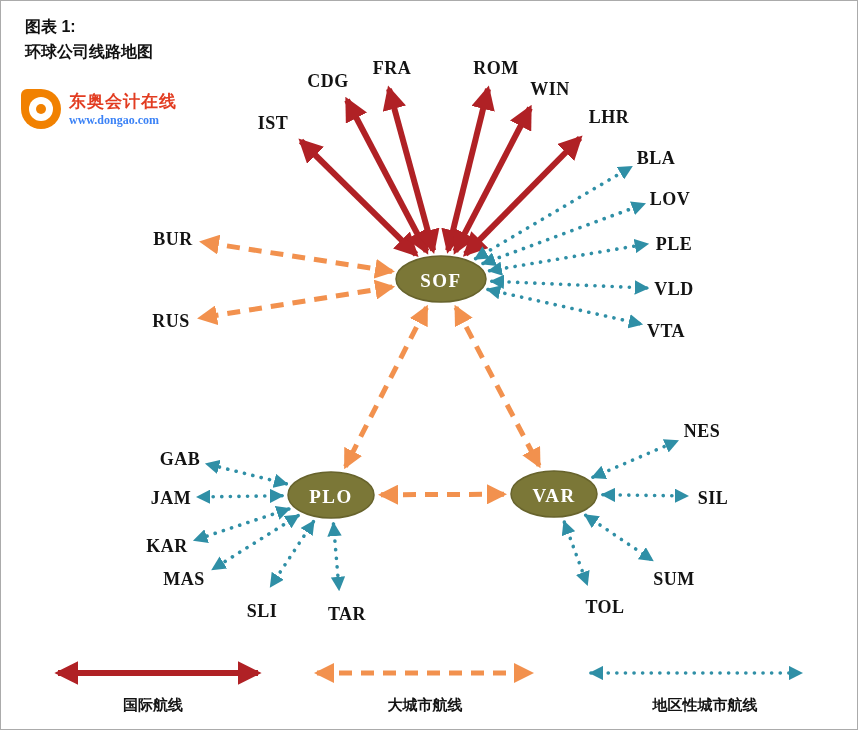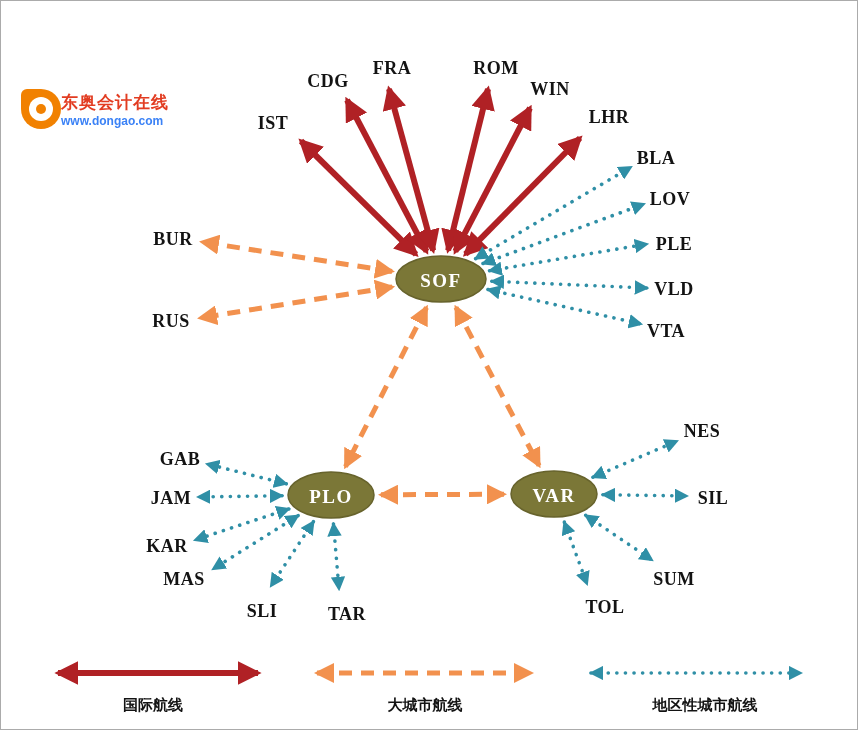--- a/index.html
+++ b/index.html
@@ -7,33 +7,37 @@
     position:relative;
     width:856px;height:728px;
     background:#ffffff;
     border:1px solid #ababab;
     overflow:hidden;
     font-family:"Liberation Sans", sans-serif;
   }
   .header{position:absolute;left:24px;top:14px;z-index:3;}
   .fig-label{font-size:16px;font-weight:bold;color:#111;line-height:1.55;}
   .fig-title{font-size:16px;font-weight:bold;color:#111;line-height:1.55;}
-  .logo{position:absolute;left:20px;top:88px;display:flex;align-items:center;z-index:3;}
+  .logo{position:absolute;left:20px;top:88px;display:flex;align-items:center;gap:8px;z-index:3;font-family:Liberation Serif, serif;}
   .logo-icon{position:relative;width:40px;height:40px;background:#f18101;border-radius:6px 50% 50% 50%;}
   .logo-icon::before{content:'';position:absolute;inset:8px;background:#ffffff;border-radius:50%;}
   .logo-icon::after{content:'';position:absolute;inset:15px;background:#f18101;border-radius:50%;}
   .logo-text{display:flex;flex-direction:column;}
   .logo-name{font-size:17px;font-weight:bold;color:#e23c21;letter-spacing:1px;}
   .logo-url{font-size:12px;font-weight:bold;color:#3b82f6;}
   #diagram-svg{position:absolute;left:0;top:0;z-index:1;}
 </style>
 </head>
 <body>
 
 <div class="canvas">
+  <div class="header">
+    <div class="fig-label">图表 1:</div>
+    <div class="fig-title">环球公司线路地图</div>
+  </div>
   <div class="logo">
     <div class="logo-icon"></div>
     <div class="logo-text">
       <div class="logo-name">东奥会计在线</div>
       <div class="logo-url">www.dongao.com</div>
     </div>
   </div>
   <svg id="diagram-svg" width="856" height="728" viewBox="0 0 856 728" xmlns="http://www.w3.org/2000/svg">
       <defs>
         <marker id="arrow-international" viewBox="0 0 10 10" refX="8.5" refY="5" markerWidth="4" markerHeight="4" orient="auto-start-reverse">

